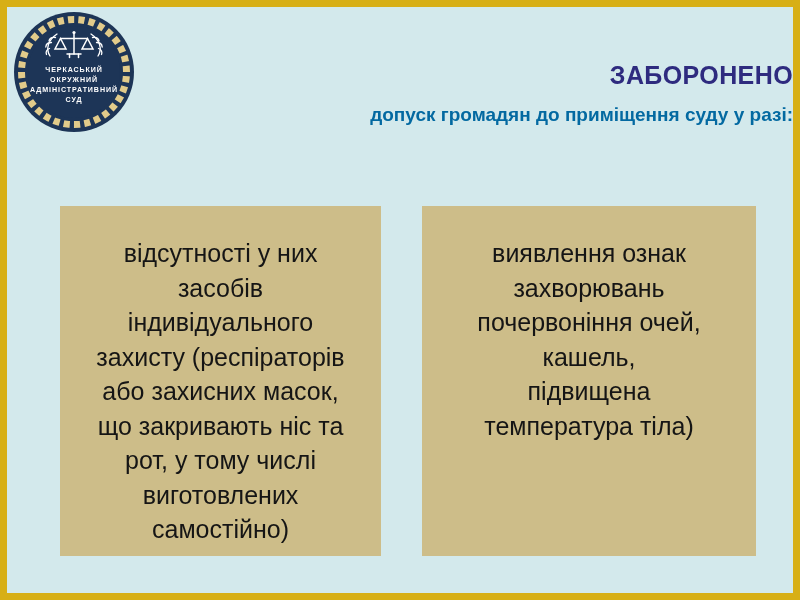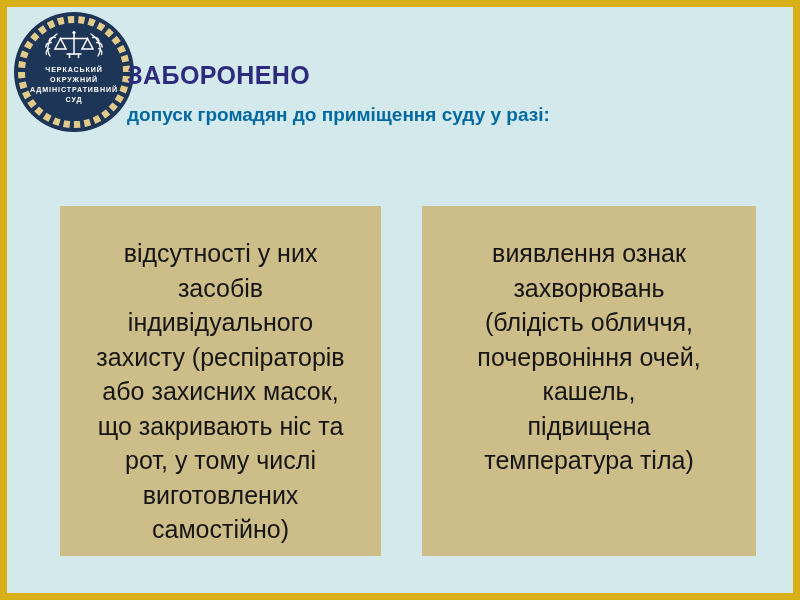--- a/index.html
+++ b/index.html
@@ -40,24 +40,24 @@
   .emblem-text {
     font-family: "Liberation Sans", sans-serif;
     fill: #ffffff;
     font-weight: bold;
     letter-spacing: 0.9px;
   }
 
   
   #title-block {
     position: absolute;
-    left: 120px;
+    left: 130px;
     top: 52px;
     width: 656px;
-    text-align: left;
+    text-align: right;
   }
   #headline {
     font-size: 25px;
     font-weight: bold;
     color: #2e2b7f;
     letter-spacing: 0.4px;
     line-height: 32px;
     white-space: nowrap;
   }
   #subhead {
@@ -148,20 +148,19 @@
     <div class="panel-line">або захисних масок,</div>
     <div class="panel-line">що закривають ніс та</div>
     <div class="panel-line">рот, у тому числі</div>
     <div class="panel-line">виготовлених</div>
     <div class="panel-line">самостійно)</div>
   </div>
 
   <div class="panel" id="panel-right">
     <div class="panel-line">виявлення ознак</div>
     <div class="panel-line">захворювань</div>
-    <div class="panel-line">(блідість обличчя,</div>
     <div class="panel-line">почервоніння очей,</div>
     <div class="panel-line">кашель,</div>
     <div class="panel-line">підвищена</div>
     <div class="panel-line">температура тіла)</div>
   </div>
 
 </div>
 
 </body></html>

